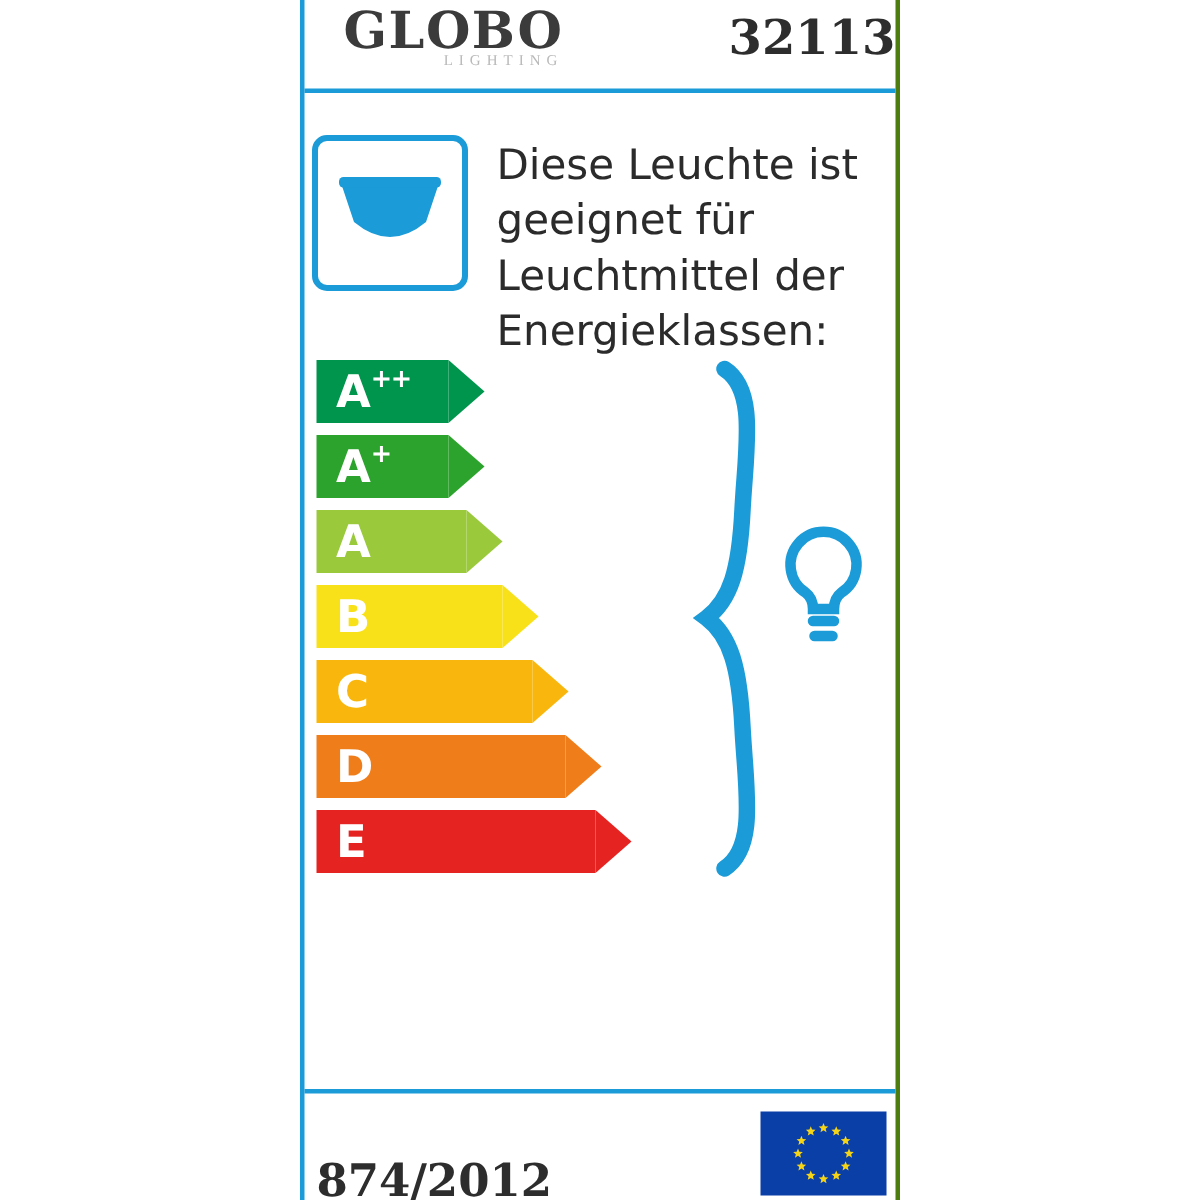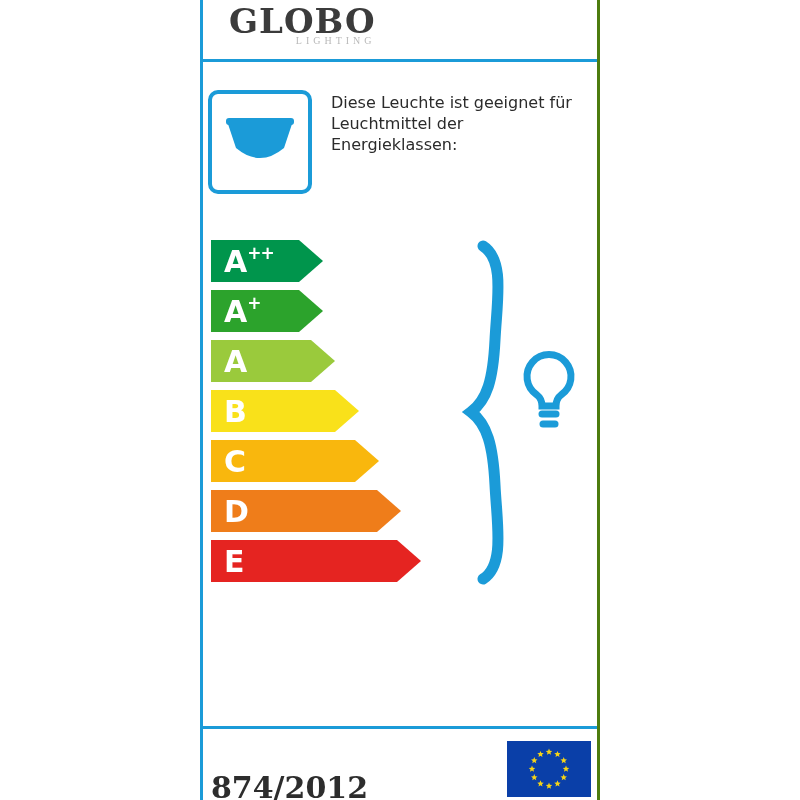--- a/index.html
+++ b/index.html
@@ -90,21 +90,21 @@
   #lamp-icon-svg {
     position: absolute;
     left: 14px;
     top: 24px;
   }
   #intro-text {
     position: absolute;
     left: 128px;
     top: 12px;
     width: 250px;
-    font-size: 16px;
+    font-size: 28px;
     line-height: 1.32;
     color: #2b2b2b;
   }
 
   
   #bars {
     position: absolute;
     left: 8px;
     top: 240px;
     width: 240px;
@@ -186,20 +186,21 @@
 </head>
 <body>
 
 <div id="label-card">
 
   <div id="header">
     <div id="brand">
       <div id="brand-name">GLOBO</div>
       <div id="brand-sub">LIGHTING</div>
     </div>
+    <div id="article-number">32113</div>
   </div>
 
   <div id="intro">
     <div id="lamp-icon-box">
       <svg id="lamp-icon-svg" width="68" height="46" viewBox="0 0 68 46">
         <path d="M2 6 H66 L58 30 Q34 50 10 30 Z" fill="#1b9bd8"></path>
         <rect x="0" y="0" width="68" height="7" rx="3" fill="#1b9bd8"></rect>
       </svg>
     </div>
     <div id="intro-text">Diese Leuchte ist geeignet für Leuchtmittel der Energieklassen:</div>

